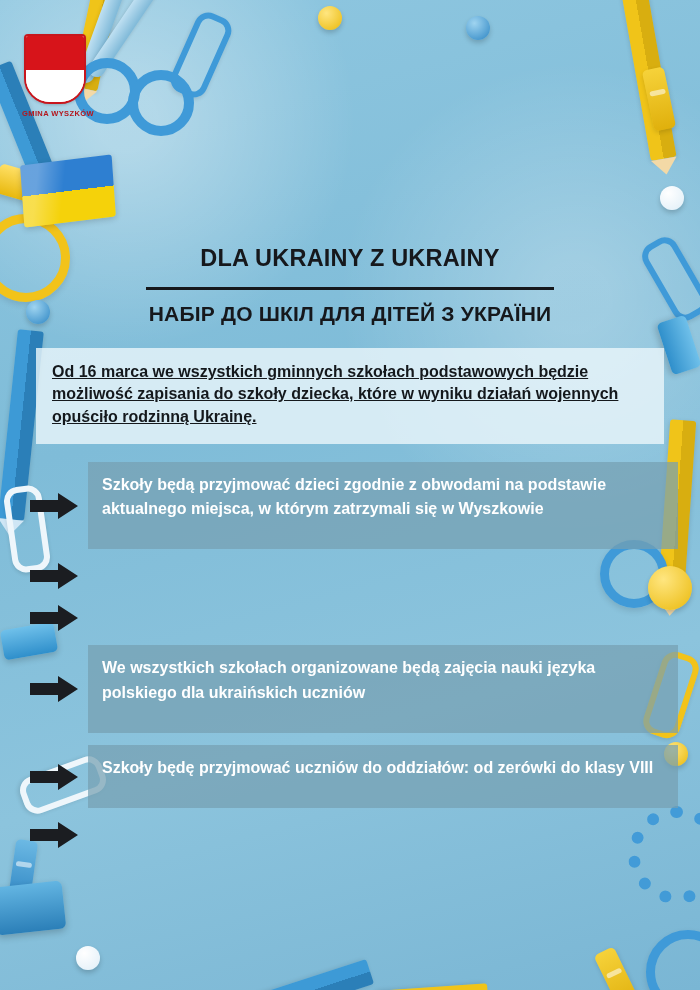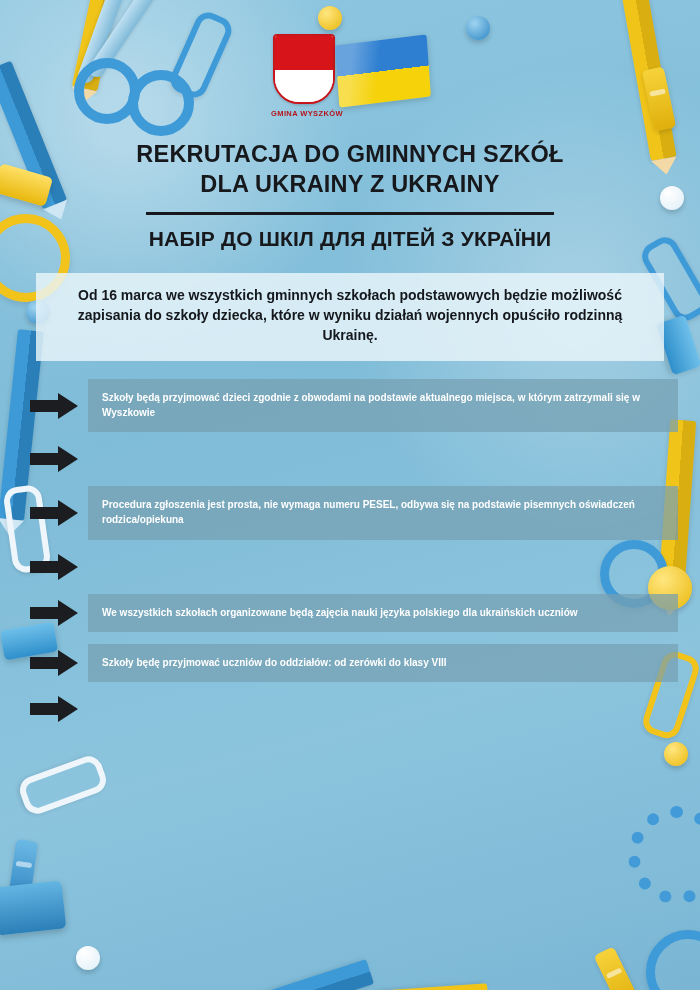--- a/index.html
+++ b/index.html
@@ -109,21 +109,23 @@
   .content {
     position: relative;
     z-index: 5;
     padding: 0 22px;
   }
 
   .flags {
     display: flex;
     justify-content: center;
     align-items: flex-start;
+    gap: 36px;
     padding-top: 34px;
+    flex-direction: column;
   }
   .crest {
     width: 66px;
     text-align: center;
   }
   .crest-shield {
     width: 58px; height: 66px; margin: 0 auto;
     background: #fff;
     border: 2px solid #c8161d;
     border-radius: 4px 4px 26px 26px;
@@ -178,25 +180,26 @@
     font-size: 21px;
     font-weight: 700;
     color: #16181c;
     letter-spacing: .2px;
   }
 
   .lead {
     margin: 22px 14px 0 14px;
     background: rgba(233,245,250,0.82);
     padding: 13px 16px 15px;
-    text-align: center;
-    font-size: 14px;
+    text-align: left;
+    font-size: 16px;
     font-weight: 700;
     color: #14181c;
     line-height: 1.42;
+    text-decoration: underline;
   }
 
   .bullets { margin-top: 18px; }
   .bullet-row {
     display: flex;
     align-items: center;
     margin-bottom: 12px;
     padding-left: 6px;
   }
   .arrow {
@@ -204,24 +207,24 @@
     width: 52px;
     height: 30px;
     margin-right: 8px;
     position: relative;
   }
   .arrow svg { display: block; }
   .bullet-text {
     flex: 1 1 auto;
     background: rgba(118,159,178,0.72);
     color: #ffffff;
-    font-size: 10px;
+    font-size: 16px;
     font-weight: 700;
     line-height: 1.52;
-    padding: 11px 14px 12px;
+    padding: 11px 14px 28px;
   }
 </style>
 </head>
 <body>
 
 <div class="poster">
 
   <div class="deco pencil" style="left:84px; top:-30px; height:120px; transform:rotate(12deg);"></div>
   <div class="deco pencil blue" style="left:14px; top:60px; height:150px; transform:rotate(-22deg);"></div>
   <div class="deco pencil" style="left:636px; top:-10px; height:170px; transform:rotate(-10deg);"></div>
@@ -272,21 +275,20 @@
           <div class="top"></div>
           <div class="bot"></div>
           <div class="bar"></div>
         </div>
         <div class="crest-caption">GMINA WYSZKÓW</div>
       </div>
       <div class="ua-flag"></div>
     </div>
 
     <div class="titles">
-      <div class="title-pl">REKRUTACJA DO GMINNYCH SZKÓŁ</div>
       <div class="title-pl">DLA UKRAINY Z UKRAINY</div>
       <div class="rule"></div>
       <div class="title-ua">НАБІР ДО ШКІЛ ДЛЯ ДІТЕЙ З УКРАЇНИ</div>
     </div>
 
     <div class="lead">Od 16 marca we wszystkich gminnych szkołach podstawowych będzie możliwość zapisania do szkoły dziecka, które w wyniku działań wojennych opuściło rodzinną Ukrainę.</div>
 
     <div class="bullets">
 
       <div class="bullet-row">
@@ -299,28 +301,20 @@
       </div>
 
       <div class="bullet-row">
         <div class="arrow">
           <svg width="52" height="30" viewBox="0 0 52 30" aria-hidden="true">
             <path d="M2 9 H30 V2 L50 15 L30 28 V21 H2 Z" fill="#1b1d21"></path>
           </svg>
         </div>
       </div>
 
-      <div class="bullet-row">
-        <div class="arrow">
-          <svg width="52" height="30" viewBox="0 0 52 30" aria-hidden="true">
-            <path d="M2 9 H30 V2 L50 15 L30 28 V21 H2 Z" fill="#1b1d21"></path>
-          </svg>
-        </div>
-        <div class="bullet-text">Procedura zgłoszenia jest prosta, nie wymaga numeru PESEL, odbywa się na podstawie pisemnych oświadczeń rodzica/opiekuna</div>
-      </div>
 
       <div class="bullet-row">
         <div class="arrow">
           <svg width="52" height="30" viewBox="0 0 52 30" aria-hidden="true">
             <path d="M2 9 H30 V2 L50 15 L30 28 V21 H2 Z" fill="#1b1d21"></path>
           </svg>
         </div>
       </div>
 
       <div class="bullet-row">

